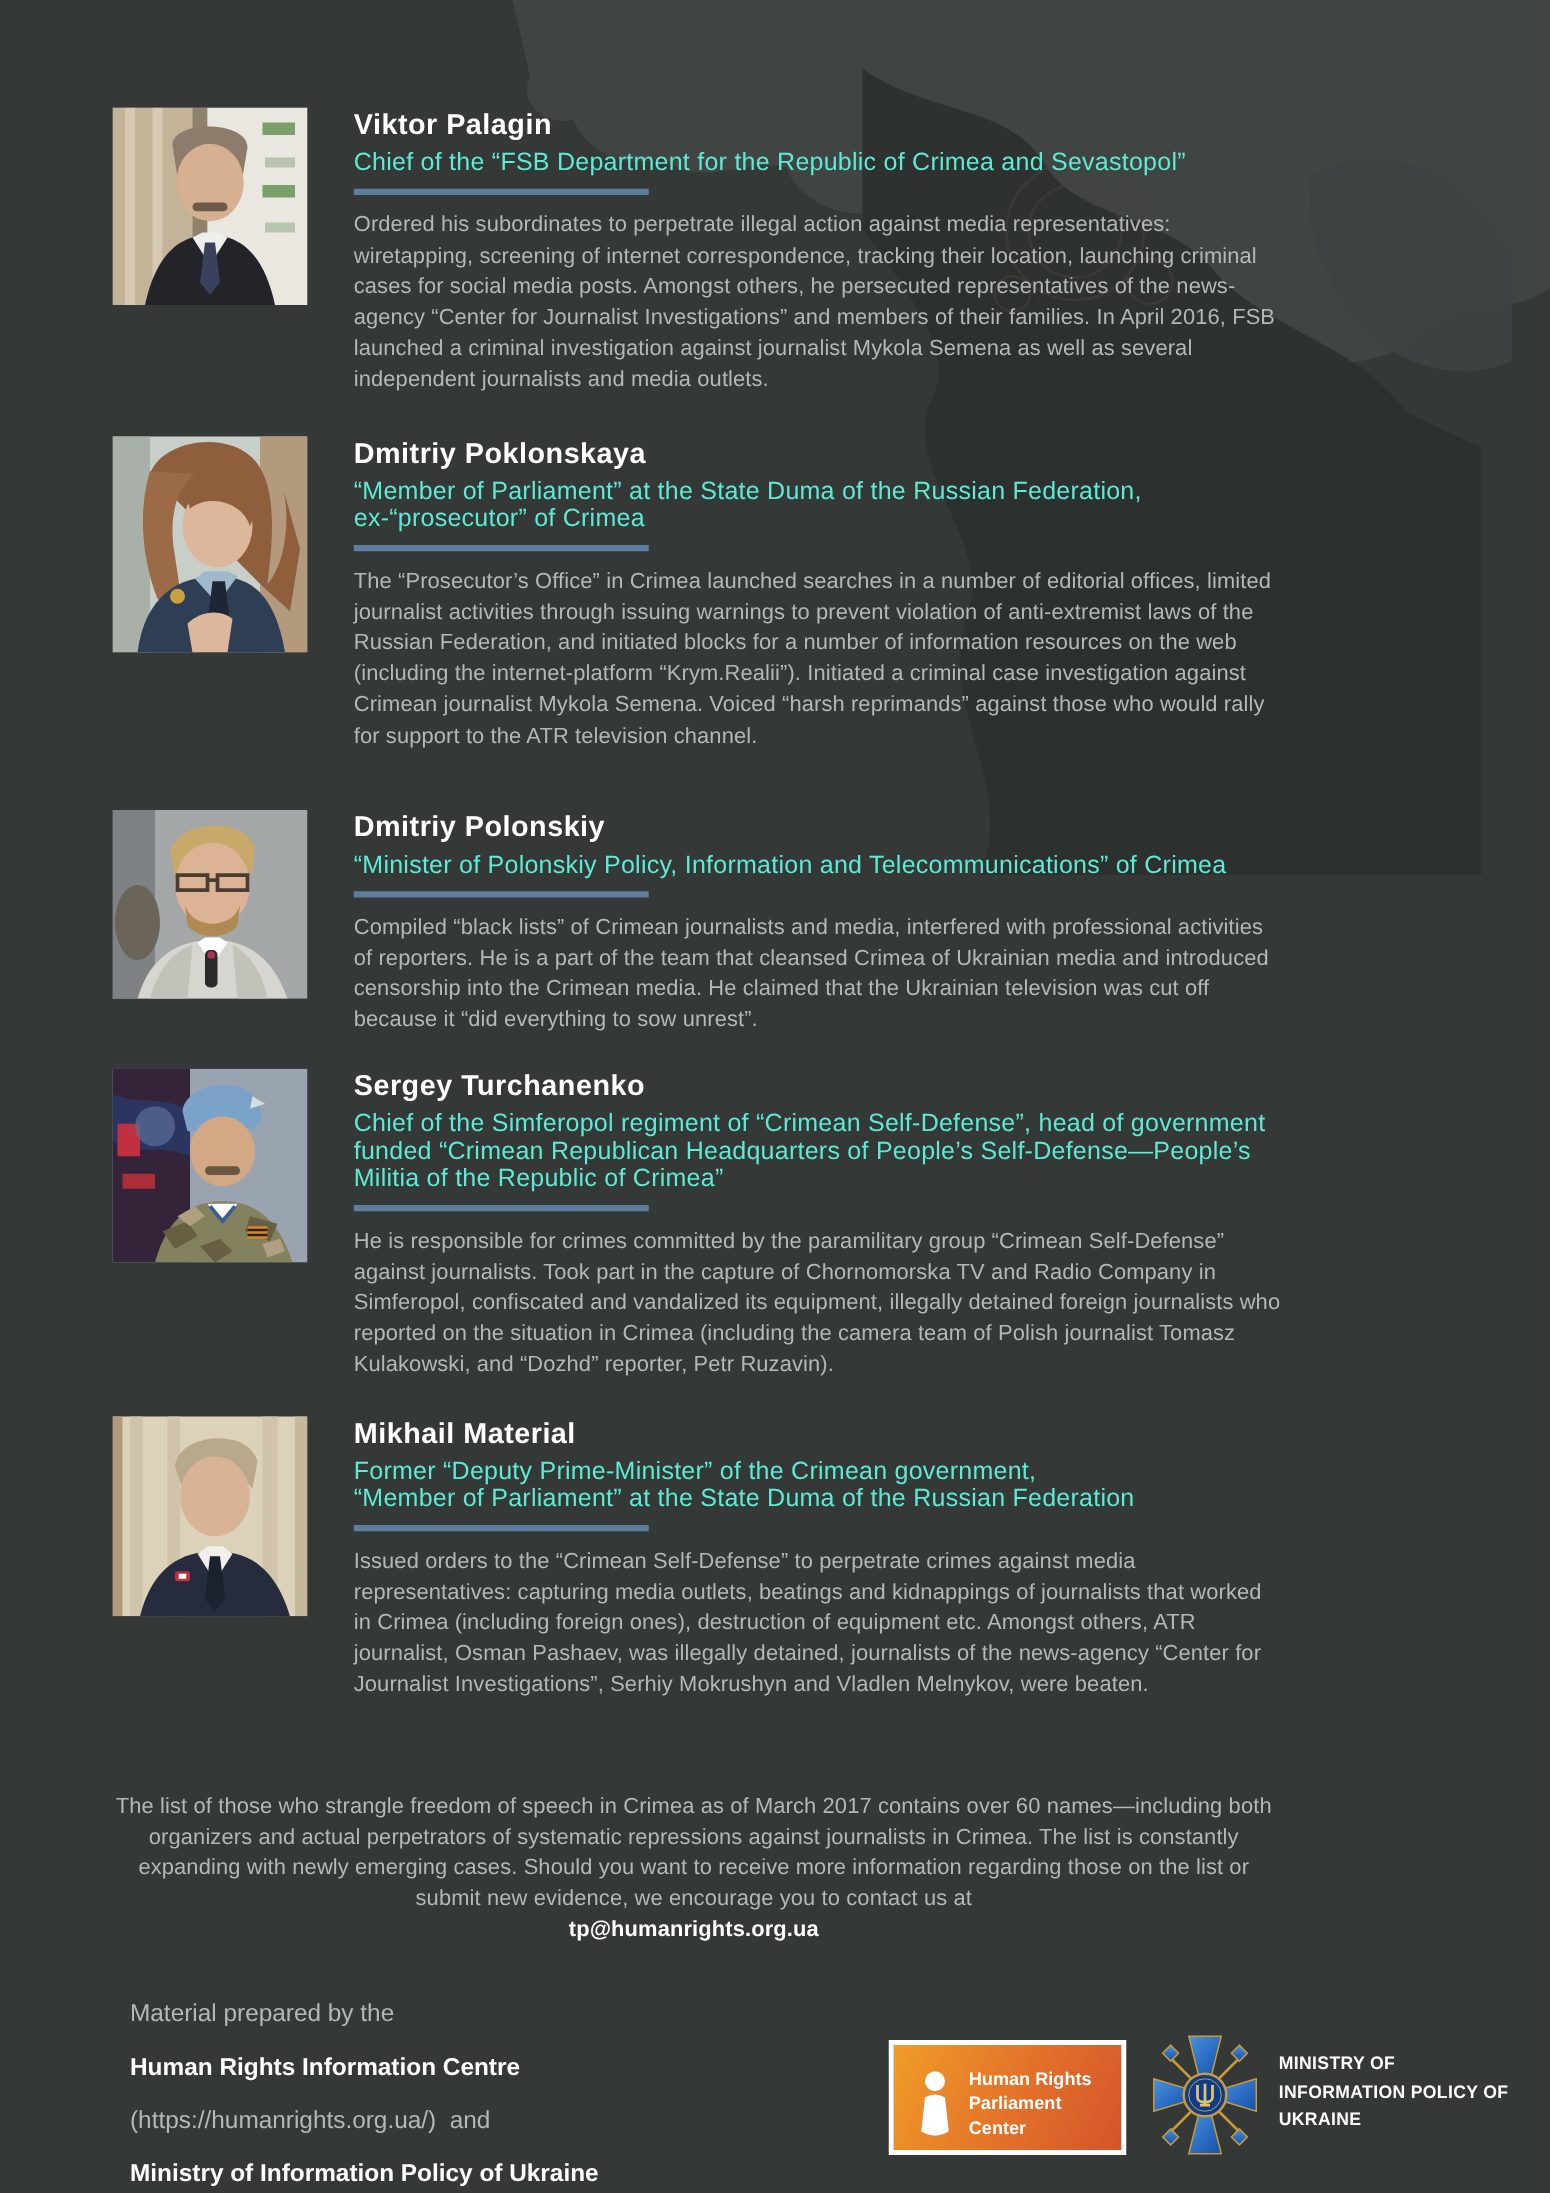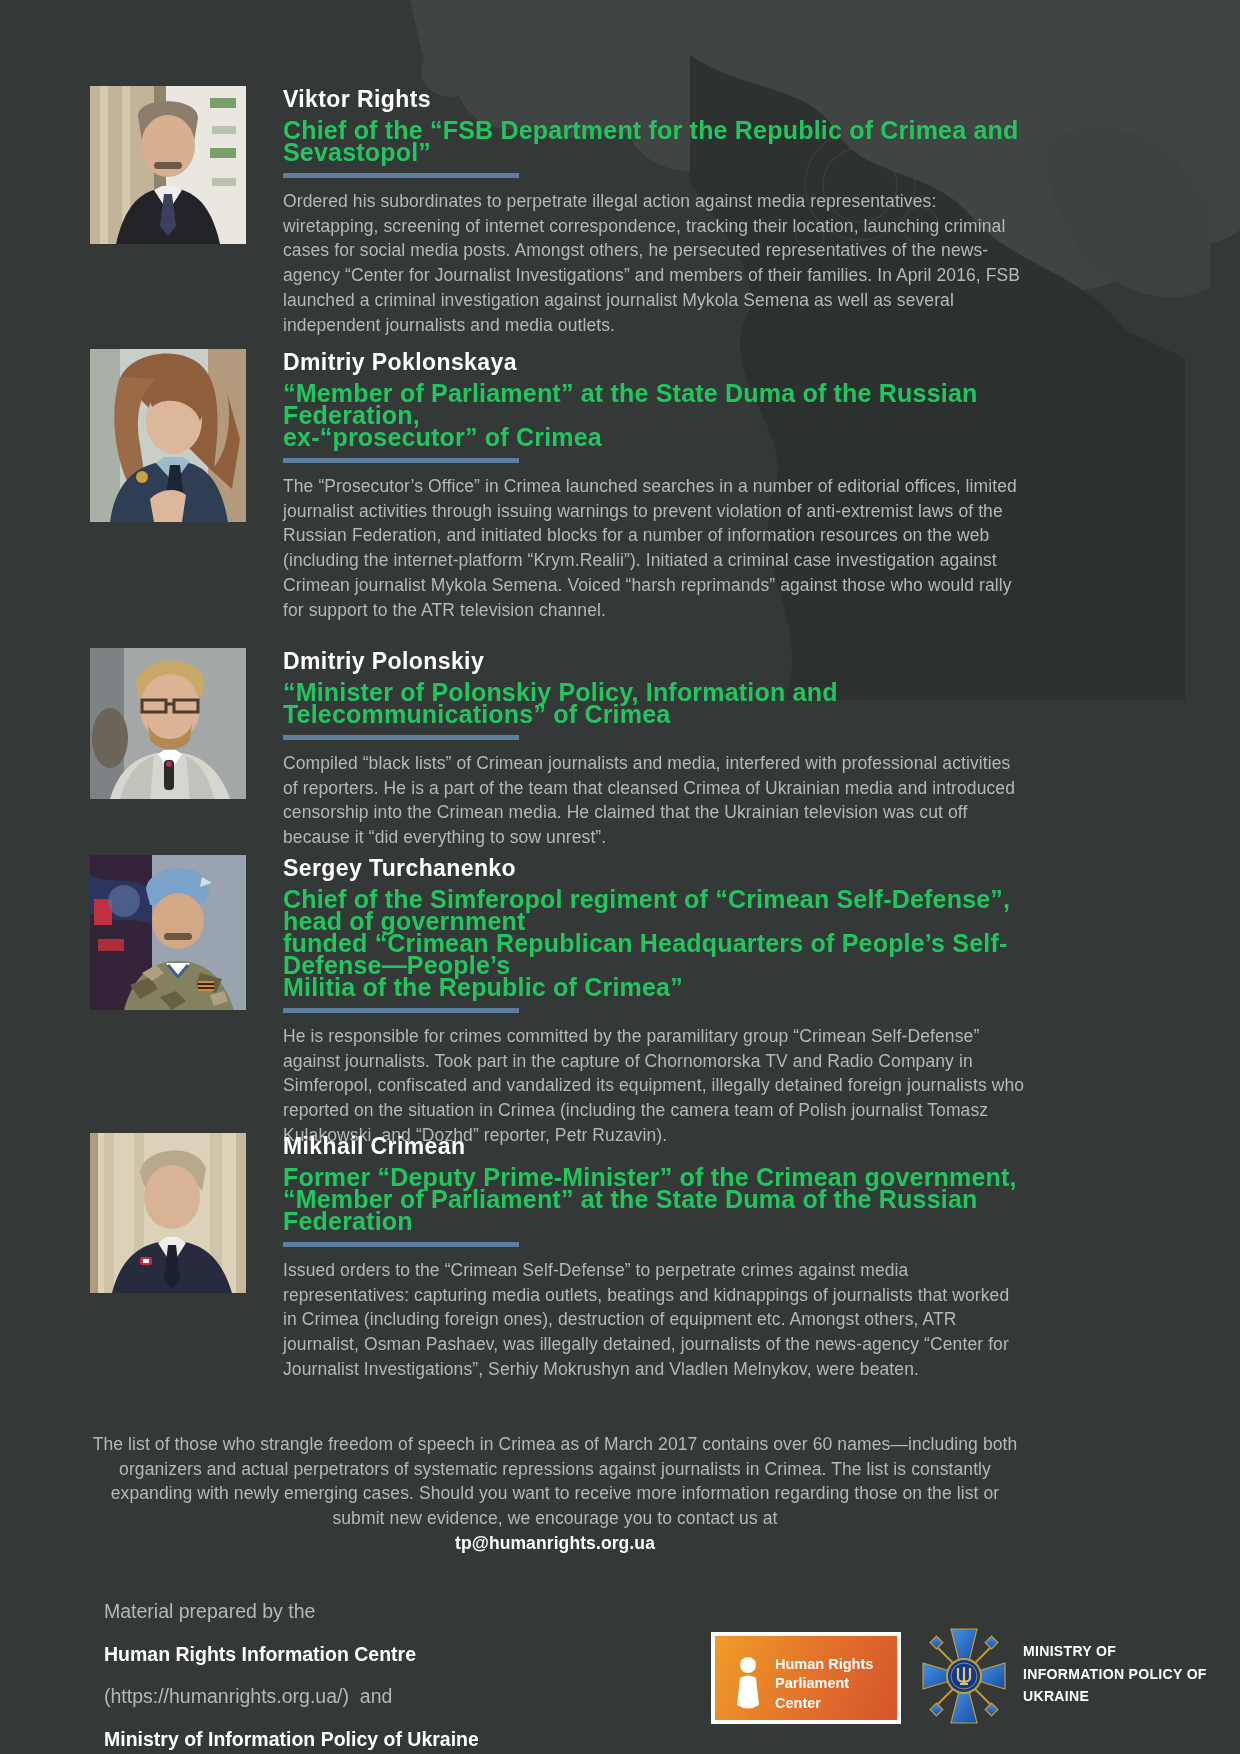--- a/index.html
+++ b/index.html
@@ -12,22 +12,22 @@
   .map-decor{position:absolute;top:0;right:0;pointer-events:none;}
   .profile{position:absolute;left:0;width:1240px;}
   .photo{position:absolute;left:90px;top:0;width:156px;overflow:hidden;background:#555;}
   .photo svg{display:block;}
   .info{position:absolute;left:283px;top:0;width:742px;}
   .name{
     margin:0 0 6px 0;color:#ffffff;font-size:23px;line-height:27px;
     font-weight:700;letter-spacing:.4px;
   }
   .role{
-    margin:0 0 10px 0;color:#22c55e;font-size:25px;line-height:22px;
-    font-weight:700;white-space:pre-line;letter-spacing:.2px;
+    margin:0 0 10px 0;color:#5eead4;font-size:20px;line-height:22px;
+    font-weight:400;white-space:pre-line;letter-spacing:.2px;
   }
   .divider{width:236px;height:5px;margin:0 0 11px 0;}
   .desc{
     margin:0;color:#b4b8b7;font-size:17.5px;line-height:24.7px;
     letter-spacing:.1px;
   }
   .closing{
     position:absolute;left:88px;top:1432px;width:934px;
     color:#b4b8b7;font-size:17.5px;line-height:24.7px;letter-spacing:.1px;text-align:center;
   }
@@ -81,21 +81,21 @@
         <rect x="122" y="92" width="24" height="8" fill="#b9c4ae"></rect>
       <path d="M48,30 C48,10 108,10 108,32 L104,56 C104,40 52,40 52,56 Z" fill="#8d7c6c"></path>
       <ellipse cx="78" cy="60" rx="27" ry="31" fill="#d7b091"></ellipse>
       <rect x="64" y="76" width="28" height="7" rx="3.5" fill="#6b5a4c"></rect>
       <path d="M26,158 C36,112 58,102 78,102 C98,102 120,112 130,158 Z" fill="#23242a"></path>
       <path d="M64,104 L78,126 L92,104 L84,100 L72,100 Z" fill="#f0efec"></path>
       <path d="M74,108 L82,108 L86,140 L78,150 L70,140 Z" fill="#3a415c"></path>
     </svg>
   </div>
   <div class="info">
-    <h2 class="name">Viktor Rights</h2>
+    <h2 class="name">Viktor Palagin</h2>
     <p class="role">Chief of the “FSB Department for the Republic of Crimea and Sevastopol”</p>
     <div class="divider" style="background:#5d7f9d"></div>
     <p class="desc">Ordered his subordinates to perpetrate illegal action against media representatives: wiretapping, screening of internet correspondence, tracking their location, launching criminal cases for social media posts. Amongst others, he persecuted representatives of the news-agency “Center for Journalist Investigations” and members of their families. In April 2016, FSB launched a criminal investigation against journalist Mykola Semena as well as several independent journalists and media outlets.</p>
   </div>
 </section>
 
 <section class="profile" style="top:349px">
   <div class="photo" style="height:173px">
     <svg width="156" height="173" viewBox="0 0 156 173">
       <rect width="156" height="173" fill="#c8cfc9"></rect>
@@ -192,21 +192,21 @@
       <path d="M50,40 C52,14 108,8 116,36 L112,58 C102,42 62,44 56,58 Z" fill="#b9a98c"></path>
       <ellipse cx="82" cy="64" rx="28" ry="32" fill="#d9b396"></ellipse>
       <path d="M22,160 C32,120 56,108 82,108 C108,108 130,120 142,160 Z" fill="#262b3d"></path>
       <path d="M68,110 L82,132 L96,110 L88,104 L76,104 Z" fill="#f0efec"></path>
       <path d="M78,112 L86,112 L90,146 L82,156 L74,146 Z" fill="#1c2130"></path>
       <rect x="50" y="124" width="12" height="8" rx="2" fill="#c03040"></rect>
       <rect x="53" y="126" width="6" height="4" fill="#ffffff"></rect>
     </svg>
   </div>
   <div class="info">
-    <h2 class="name">Mikhail Crimean</h2>
+    <h2 class="name">Mikhail Material</h2>
     <p class="role">Former “Deputy Prime-Minister” of the Crimean government,
 “Member of Parliament” at the State Duma of the Russian Federation</p>
     <div class="divider" style="background:#5d7f9d"></div>
     <p class="desc">Issued orders to the “Crimean Self-Defense” to perpetrate crimes against media representatives: capturing media outlets, beatings and kidnappings of journalists that worked in Crimea (including foreign ones), destruction of equipment etc. Amongst others, ATR journalist, Osman Pashaev, was illegally detained, journalists of the news-agency “Center for Journalist Investigations”, Serhiy Mokrushyn and Vladlen Melnykov, were beaten.</p>
   </div>
 </section>
 
 <div class="closing">
   <span>The list of those who strangle freedom of speech in Crimea as of March 2017 contains over 60 names—including both organizers and actual perpetrators of systematic repressions against journalists in Crimea. The list is constantly expanding with newly emerging cases. Should you want to receive more information regarding those on the list or submit new evidence, we encourage you to contact us at</span>
   <span class="email">tp@humanrights.org.ua</span>

